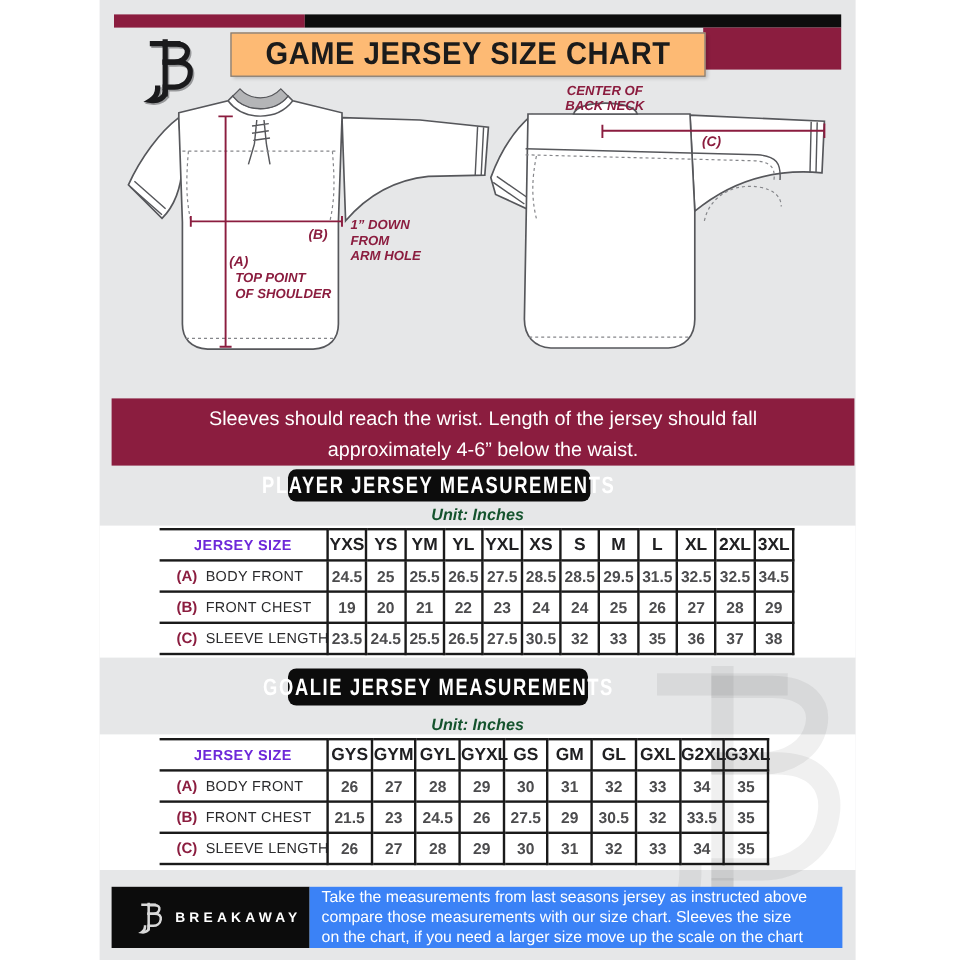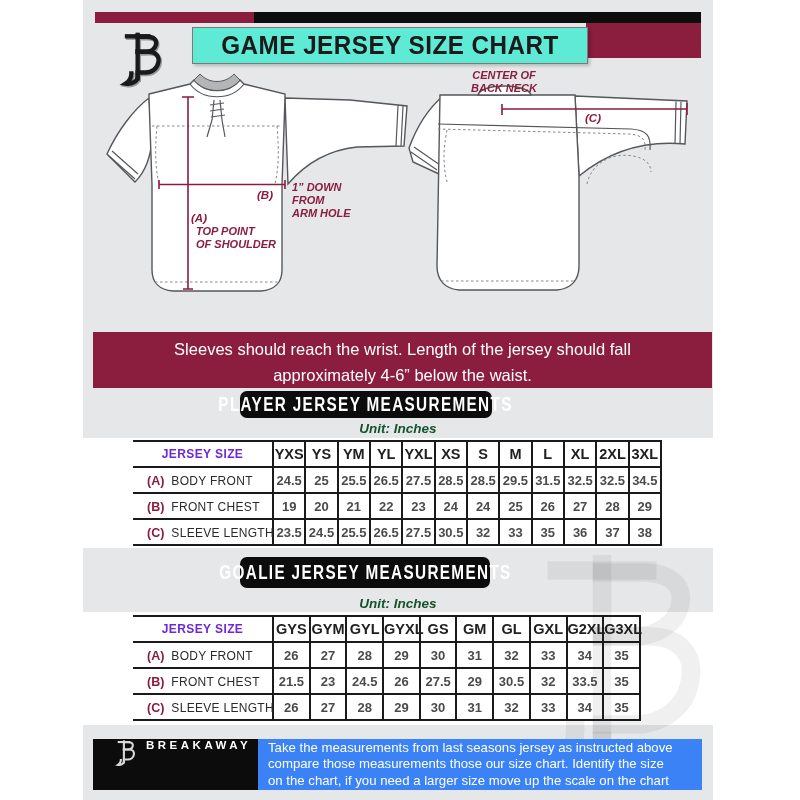--- a/index.html
+++ b/index.html
@@ -4,21 +4,21 @@
 <style>
   html,body{margin:0;padding:0;background:#ffffff;font-family:"Liberation Sans",sans-serif;}
   .page{position:relative;width:800px;height:800px;background:#ffffff;overflow:hidden;}
   .card{position:absolute;left:83px;top:0;width:630px;height:800px;background:#e6e7e8;}
   .abs{position:absolute;}
 
   
   .topbar-maroon{left:12px;top:12px;width:159px;height:11px;background:#8b1d3f;}
   .topbar-black{left:171px;top:12px;width:447px;height:11px;background:#0d0d0d;}
   .maroon-block{left:503px;top:23px;width:115px;height:35px;background:#8b1d3f;}
-  .title-box{left:109px;top:27px;width:394px;height:35px;background:#5eead4;border:1px solid #7a7a7a;
+  .title-box{left:109px;top:27px;width:394px;height:35px;background:#fdba74;border:1px solid #7a7a7a;
              box-shadow:2px 2px 3px rgba(0,0,0,.2);display:flex;align-items:center;justify-content:center;z-index:5;}
   .title-text{font-size:25px;font-weight:800;color:#1b1b1b;letter-spacing:.5px;white-space:nowrap;transform:scale(.97,1.05);}
   .logo-svg{left:34px;top:30px;z-index:6;}
 
   
   .diagram-svg{left:12px;top:60px;}
   .jline{fill:#ffffff;stroke:#56575b;stroke-width:1.4;}
   .jopen{fill:none;stroke:#56575b;stroke-width:1.2;}
   .jdash{fill:none;stroke:#85868a;stroke-width:1;stroke-dasharray:2.5 2.5;}
   .neck{fill:#b4b5b7;stroke:#56575b;stroke-width:1;}
@@ -53,21 +53,21 @@
   .sizehead{font-weight:700;font-size:14.5px;color:#202022;}
   .val{font-size:13px;color:#4b4b4d;font-weight:600;}
   .key{color:#8b1d3f;font-weight:800;font-size:12.5px;margin-right:7px;}
   .rname{font-size:12px;font-weight:400;color:#2a2a2c;letter-spacing:.3px;}
 
   
   .watermark{left:445px;top:542px;z-index:2;}
   .wmark{fill:none;stroke:rgba(40,40,48,.07);stroke-width:9;stroke-linecap:square;}
 
   
-  .foot-black{left:10px;top:739px;width:165px;height:51px;background:#0c0c0c;display:flex;align-items:flex-start;z-index:4;}
+  .foot-black{left:10px;top:739px;width:165px;height:51px;background:#0c0c0c;display:flex;align-items:center;z-index:4;}
   .foot-maroon{left:175px;top:739px;width:444px;height:51px;background:#3b82f6;color:#fff;box-sizing:border-box;
                padding:1px 0 0 10px;z-index:4;}
   .foot-line{font-size:13.2px;line-height:16.4px;white-space:nowrap;font-weight:500;}
   .brand{color:#fff;font-size:11.5px;font-weight:700;letter-spacing:3.5px;margin-left:9px;}
   .blogo{fill:none;stroke-linecap:square;}
 </style>
 </head>
 <body>
 
 <div class="page">
@@ -309,18 +309,18 @@
             <path d="M36 10 L36 100"></path>
           <path d="M36 14 L56 14 C70 14 76 21 74 30 C72 39 63 45 52 45 L36 45"></path>
           <path d="M36 45 L58 45 C74 45 81 54 79 66 C77 80 65 88 52 88 L36 88"></path>
           <path d="M36 96 C36 106 24 113 11 111 C19 106 23 99 23 90"></path>
         </g>
       </svg>
       <span class="brand">BREAKAWAY</span>
     </div>
     <div class="abs foot-maroon">
       <div class="foot-line">Take the measurements from last seasons jersey as instructed above</div>
-      <div class="foot-line">compare those measurements those our size chart. Identify the size</div>
+      <div class="foot-line">compare those measurements with our size chart. Sleeves the size</div>
       <div class="foot-line">on the chart, if you need a larger size move up the scale on the chart</div>
     </div>
 
   </div>
 </div>
 
 </body></html>

